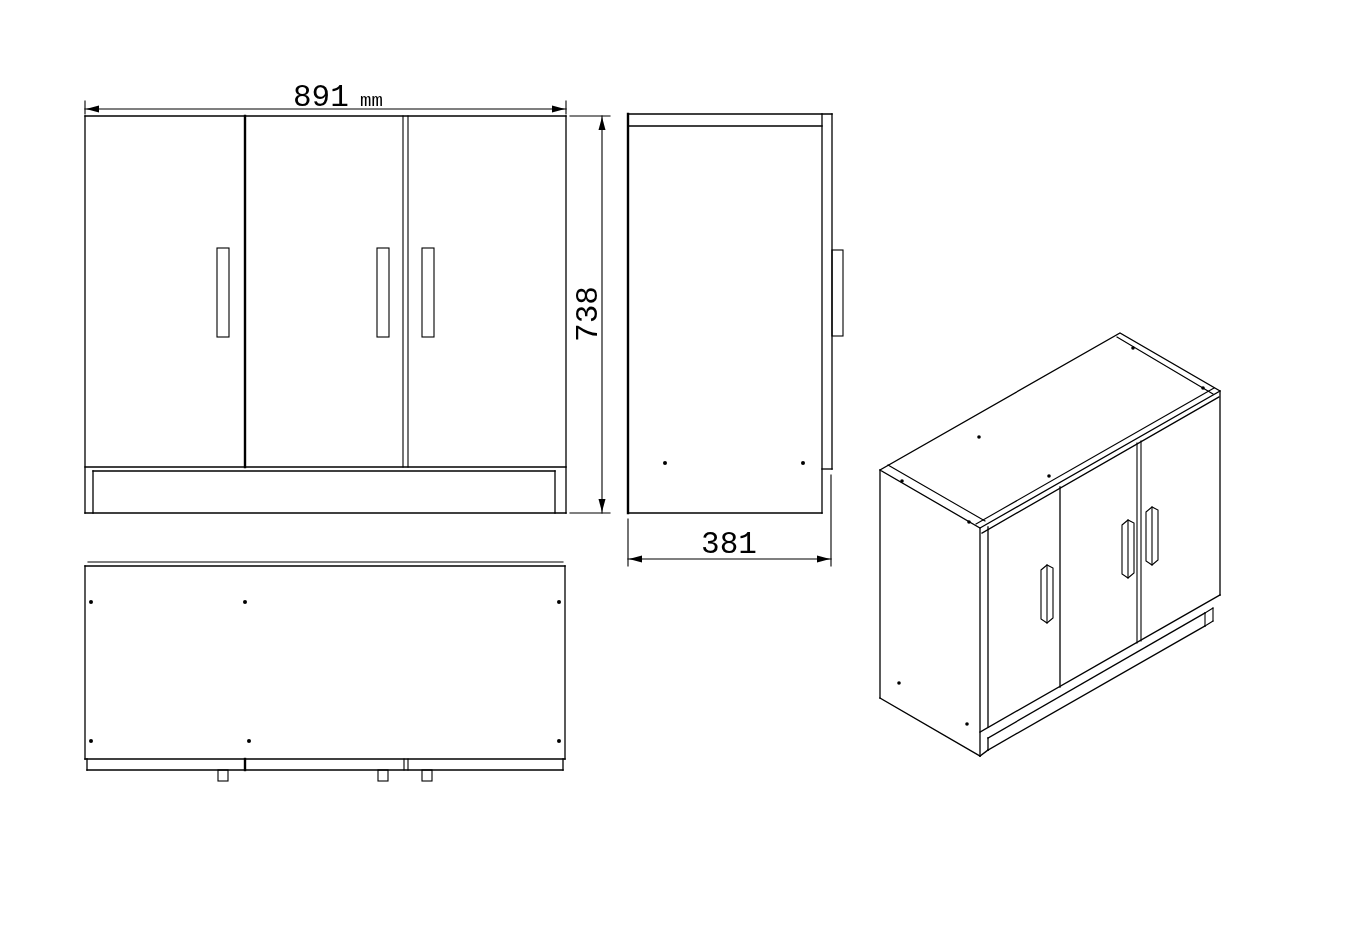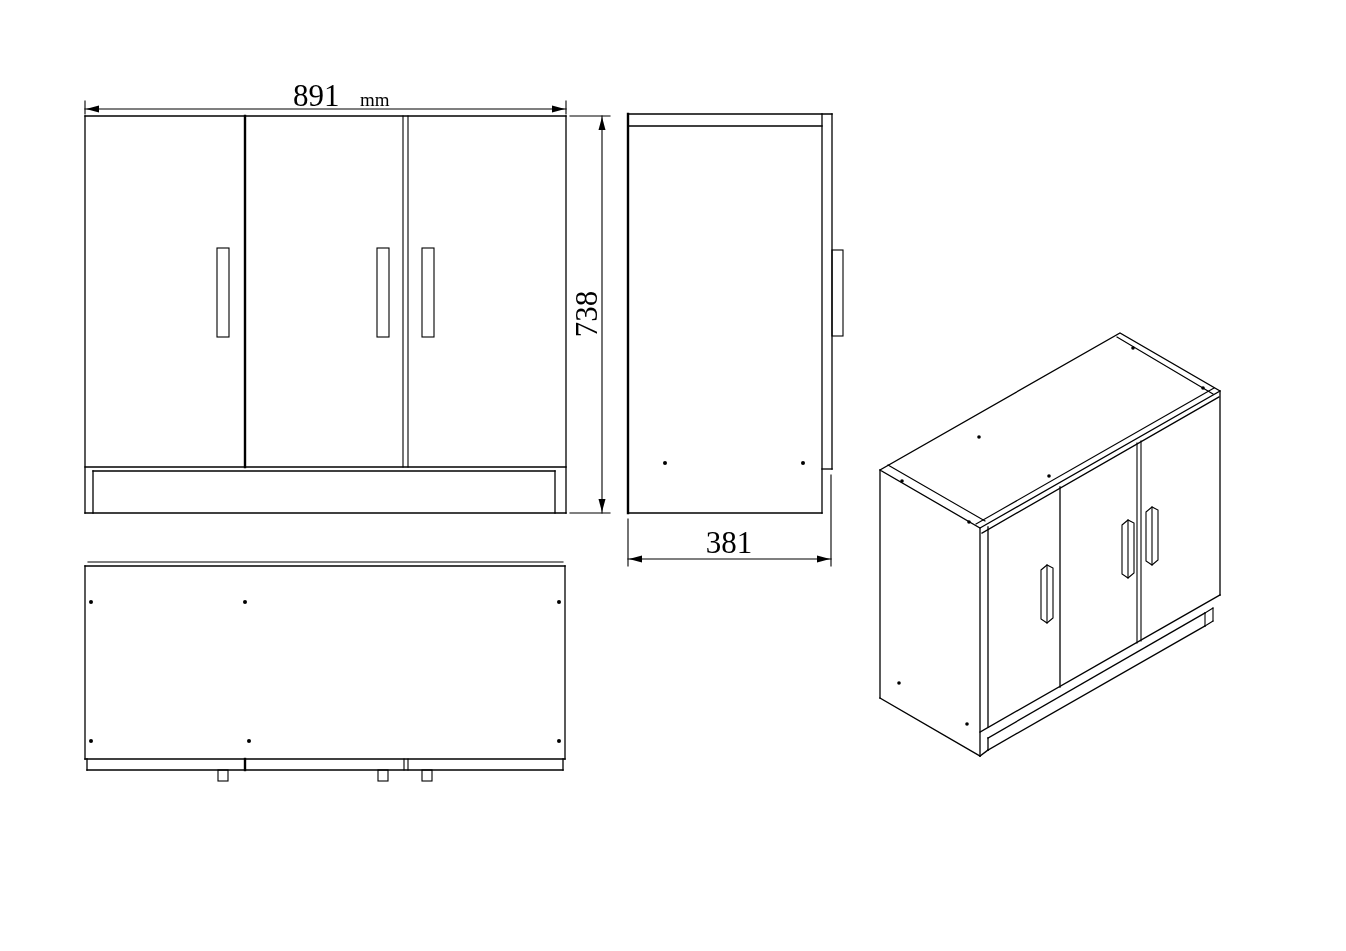--- a/index.html
+++ b/index.html
@@ -1,20 +1,20 @@
 <!DOCTYPE html>
 <html><head>
 <meta charset="utf-8">
 <style>
   html,body{margin:0;padding:0;background:#ffffff;}
   #canvas{
     position:relative;
     width:1346px;height:951px;
     background:#ffffff;
-    font-family:Liberation Serif, serif;
+    font-family:Liberation Mono, monospace;
     overflow:hidden;
   }
   svg{position:absolute;left:0;top:0;}
   .ln{stroke:#000;stroke-width:1.3;fill:none;stroke-linecap:square;}
   .thick{stroke-width:2.4;}
   .thin{stroke-width:1.1;}
   .fillb{fill:#000;stroke:none;}
   .dim-text{fill:#000;font-size:31px;}
   .dim-unit{fill:#000;font-size:19px;}
 </style>

